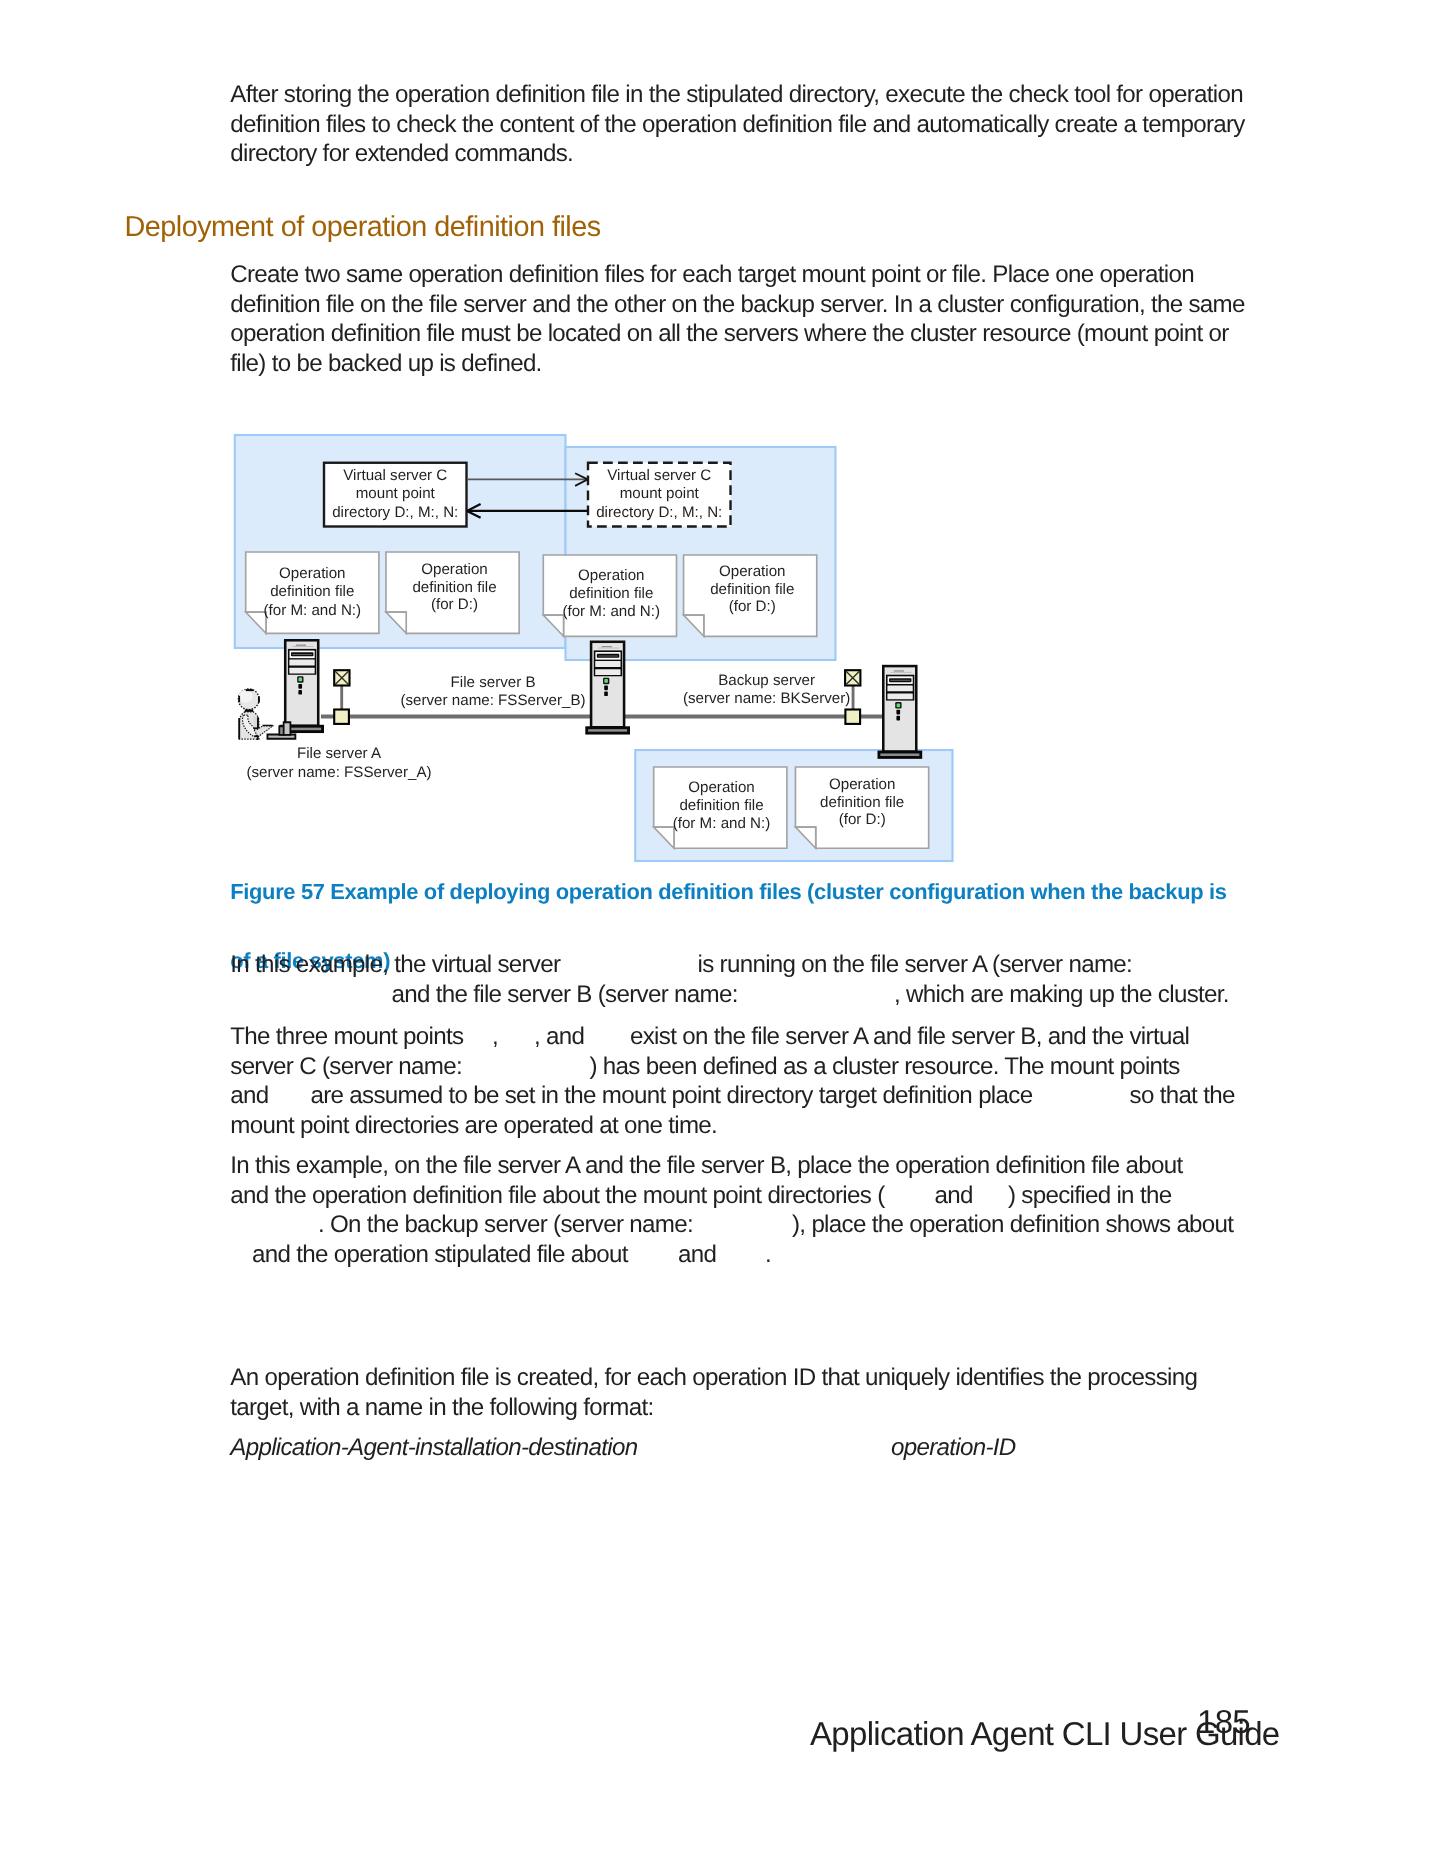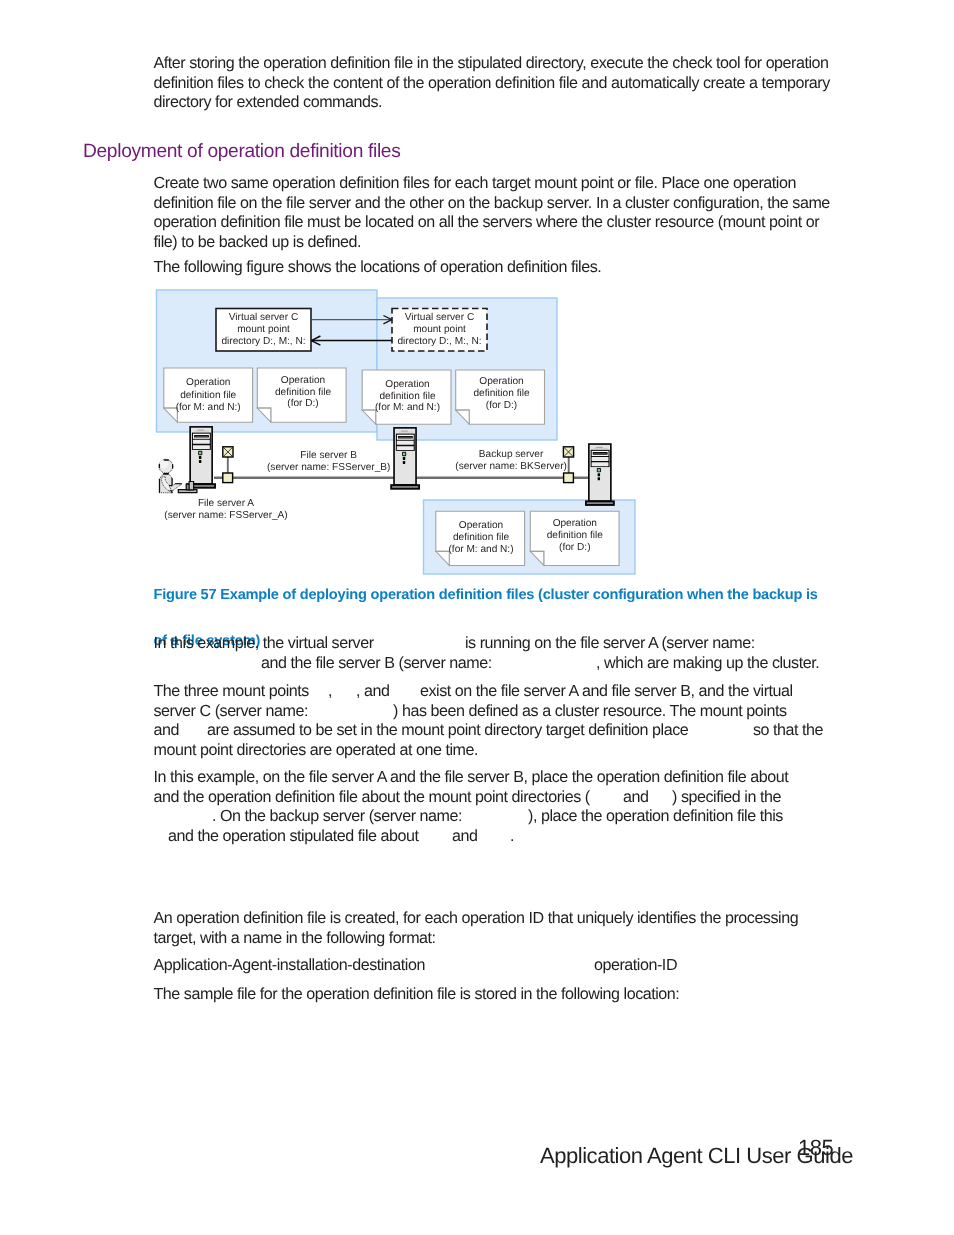--- a/index.html
+++ b/index.html
@@ -1,24 +1,24 @@
 <!DOCTYPE html>
 <html><head>
 <meta charset="utf-8">
 <style>
   html,body{margin:0;padding:0;background:#fff;}
   body{width:954px;height:1235px;position:relative;overflow:hidden;
        font-family:"Liberation Sans",sans-serif;color:#221f1f;
        -webkit-font-smoothing:antialiased;-moz-osx-font-smoothing:grayscale;text-rendering:geometricPrecision;}
   .page{position:absolute;left:0;top:0;width:794px;height:1235px;transform:translateZ(0);}
   .ln{position:absolute;white-space:pre;font-size:16.1px;letter-spacing:-0.46px;line-height:1;}
-  .sec{position:absolute;white-space:pre;font-size:19.2px;letter-spacing:-0.33px;color:#701a75;line-height:1;}
+  .sec{position:absolute;white-space:pre;font-size:19.2px;letter-spacing:-0.33px;color:#a16207;line-height:1;}
   .cap{position:absolute;white-space:pre;font-size:14.6px;letter-spacing:-0.22px;font-weight:bold;color:#0c80c3;line-height:1;}
   .foot{position:absolute;white-space:pre;font-size:22px;letter-spacing:-0.46px;color:#221f1f;line-height:1;}
-  .it{}
+  .it{font-style:italic;}
   
   #figure{position:absolute;left:0;top:0;width:954px;height:1235px;pointer-events:none;}
 </style>
 </head>
 <body>
 
 <div class="page">
 
   <div>
     <span class="ln" style="left:153.5px;top:55.1px">After storing the operation definition file in the stipulated directory, execute the check tool for operation</span>
@@ -28,21 +28,20 @@
 
   <div class="sec" style="left:83px;top:141.6px">Deployment of operation definition files</div>
 
   <div>
     <span class="ln" style="left:153.5px;top:175.1px">Create two same operation definition files for each target mount point or file. Place one operation</span>
     <span class="ln" style="left:153.5px;top:194.6px">definition file on the file server and the other on the backup server. In a cluster configuration, the same</span>
     <span class="ln" style="left:153.5px;top:214.1px">operation definition file must be located on all the servers where the cluster resource (mount point or</span>
     <span class="ln" style="left:153.5px;top:233.6px">file) to be backed up is defined.</span>
   </div>
 
-  <span class="ln" style="left:153.5px;top:259.3px">The following figure shows the locations of operation definition files.</span>
 
   <svg id="figure" style="shape-rendering:geometricPrecision" width="954" height="1235" viewBox="0 0 954 1235">
     <defs>
       <g id="srvtower">
         <rect x="0.85" y="0.85" width="22.0" height="57.0" fill="#e4e4e4" stroke="#0d0d0d" stroke-width="1.7"></rect>
         <rect x="7.9" y="3.7" width="6.8" height="0.85" fill="#8e8e8e"></rect>
         <rect x="5.6" y="4.7" width="14.1" height="0.62" fill="#bcbcbc"></rect>
         <rect x="2.65" y="6.61" width="18.92" height="17.24" fill="#0b0b0b"></rect>
         <rect x="3.73" y="7.69" width="16.76" height="5.07" fill="#fdfdfd"></rect>
         <rect x="4.70" y="8.90" width="14.95" height="2.65" rx="0.55" fill="#0b0b0b"></rect>
@@ -240,37 +239,36 @@
     <span class="ln" style="left:753px;top:722.3px">so that the</span>
     <span class="ln" style="left:153.5px;top:741.8px">mount point directories are operated at one time.</span>
   </div>
 
   <div>
     <span class="ln" style="left:153.5px;top:769.3px">In this example, on the file server A and the file server B, place the operation definition file about</span>
     <span class="ln" style="left:153.5px;top:788.8px">and the operation definition file about the mount point directories (</span>
     <span class="ln" style="left:623px;top:788.8px">and</span>
     <span class="ln" style="left:672px;top:788.8px">) specified in the</span>
     <span class="ln" style="left:212px;top:808.3px">. On the backup server (server name:</span>
-    <span class="ln" style="left:528px;top:808.3px">), place the operation definition file this</span>
+    <span class="ln" style="left:528px;top:808.3px">), place the operation definition shows about</span>
     <span class="ln" style="left:168px;top:827.8px">and the operation stipulated file about</span>
     <span class="ln" style="left:452px;top:827.8px">and</span>
     <span class="ln" style="left:510px;top:827.8px">.</span>
   </div>
 
 
   <div>
     <span class="ln" style="left:153.5px;top:910.3px">An operation definition file is created, for each operation ID that uniquely identifies the processing</span>
     <span class="ln" style="left:153.5px;top:929.8px">target, with a name in the following format:</span>
   </div>
 
   <div>
     <span class="ln it" style="left:153.5px;top:957.3px">Application-Agent-installation-destination</span>
     <span class="ln it" style="left:594px;top:957.3px">operation-ID</span>
   </div>
 
-  <span class="ln" style="left:153.5px;top:985.8px">The sample file for the operation definition file is stored in the following location:</span>
 
   <div>
     <span class="foot" style="left:540px;top:1144.8px">Application Agent CLI User Guide</span>
     <span class="foot" style="left:798px;top:1137px">185</span>
   </div>
 
 </div>
 
 </body></html>

